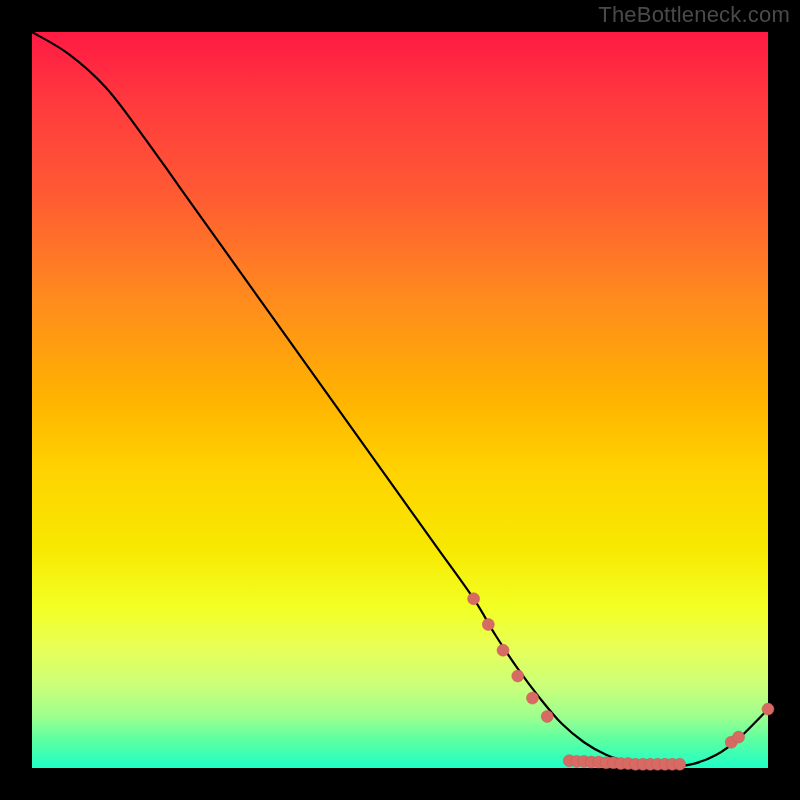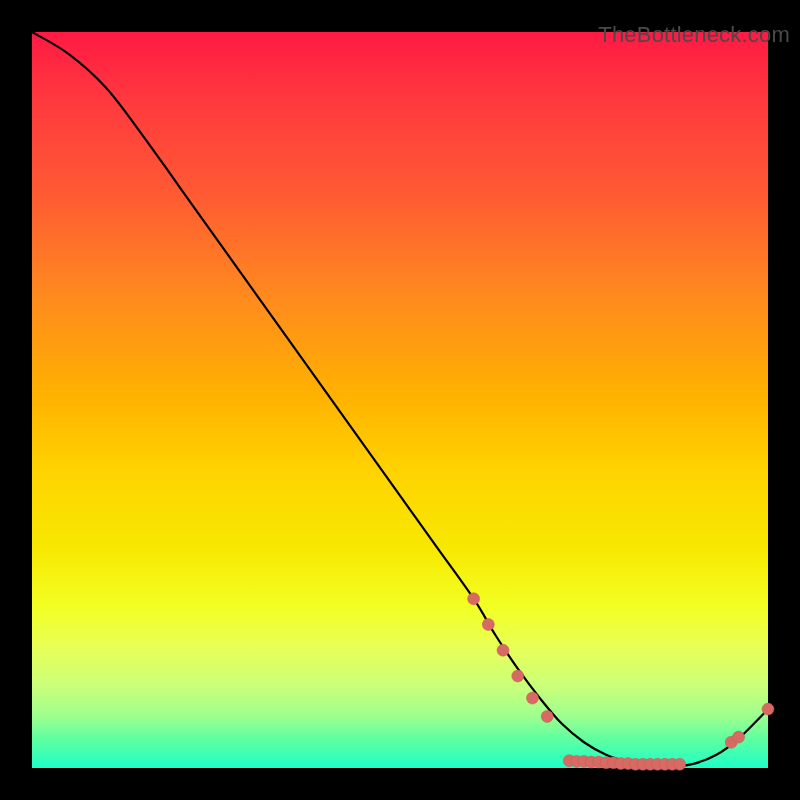--- a/index.html
+++ b/index.html
@@ -36,21 +36,21 @@
       #f3ff23 78%,
       #e6ff5a 84%,
       #c9ff7a 89%,
       #9dff8e 93%,
       #5fffa0 96%,
       #1effc6 100%
     );
   }
   .watermark {
     position: absolute;
-    top: 22px;
+    top: 2px;
     right: 10px;
     color: #4a4a4a;
     font-size: 22px;
     font-weight: 500;
     letter-spacing: 0.2px;
     user-select: none;
   }
   svg.curve {
     position: absolute;
     left: 0;

